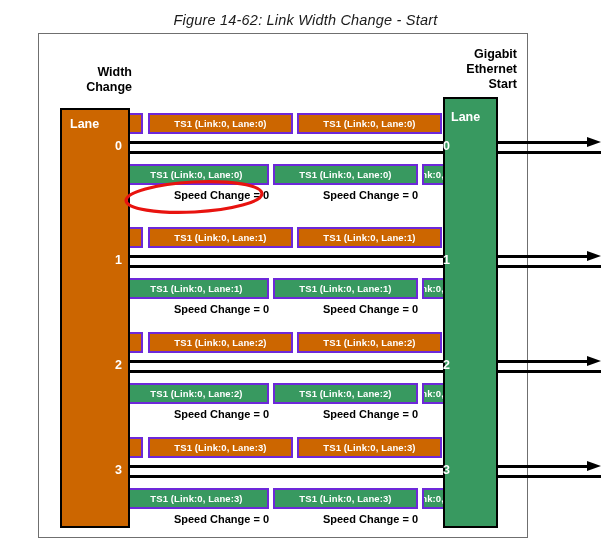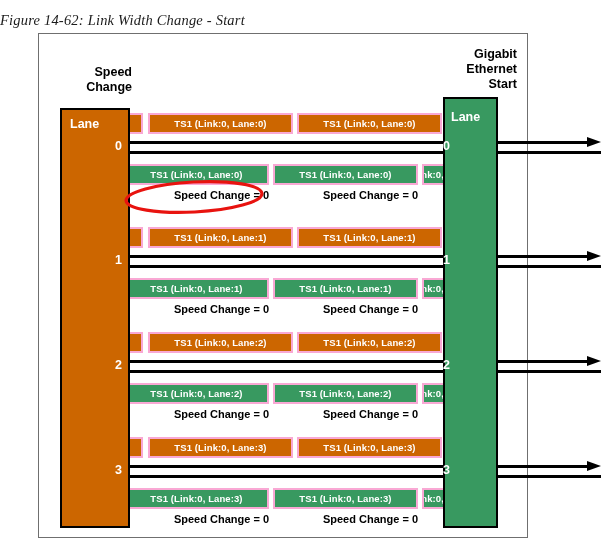--- a/index.html
+++ b/index.html
@@ -1,22 +1,22 @@
 <!DOCTYPE html>
 <html><head>
 <meta charset="utf-8">
 <style>
   html,body{margin:0;padding:0;background:#ffffff;}
   body{width:611px;height:552px;position:relative;overflow:hidden;
        font-family:"Liberation Sans",sans-serif;}
 
   
   #figure-caption{
-    position:absolute;left:0;top:12px;width:611px;
-    font-family:Liberation Serif, serif;font-style:italic;
+    position:absolute;left:0;top:12px;width:611px;text-align:center;
+    font-family:Liberation Sans, sans-serif;font-style:italic;
     font-size:14.5px;color:#1b1b1b;letter-spacing:.2px;white-space:nowrap;
   }
 
   
   #diagram-frame{
     position:absolute;left:38px;top:33px;width:490px;height:505px;
     border:1px solid #6f6f6f;background:#ffffff;box-sizing:border-box;
   }
 
   
@@ -47,21 +47,21 @@
     z-index:45;
   }
   .lane-num.left{right:8px;text-align:right;}
   .lane-num.right{left:10px;text-align:left;}
 
   
   .lane-row{position:absolute;left:0;width:611px;height:104px;}
 
   
   .ts-box{
-    position:absolute;border:2px solid #f9a8d4;box-sizing:border-box;
+    position:absolute;border:2px solid #6d28d9;box-sizing:border-box;
     display:flex;align-items:center;justify-content:center;
     font-size:9.5px;font-weight:bold;color:#ffffff;white-space:nowrap;
     letter-spacing:.1px;
     text-align:right;
   }
   .ts-box.orange{background:#cc6600;}
   .ts-box.green{background:#389960;}
 
   
   .tx-row .ts-box{top:0;height:21px;}
@@ -106,21 +106,21 @@
   }
 </style>
 </head>
 <body>
 
 <div id="figure-caption">Figure 14-62: Link Width Change - Start</div>
 
 <div id="diagram-frame"></div>
 
 <div id="root-complex-title" class="device-title">
-  <div>Speed</div>
+  <div>Width</div>
   <div>Change</div>
 </div>
 
 <div id="gigabit-device-title" class="device-title">
   <div>Gigabit</div>
   <div>Ethernet</div>
   <div>Start</div>
 </div>
 
 <div id="root-complex-panel" class="device-panel">

